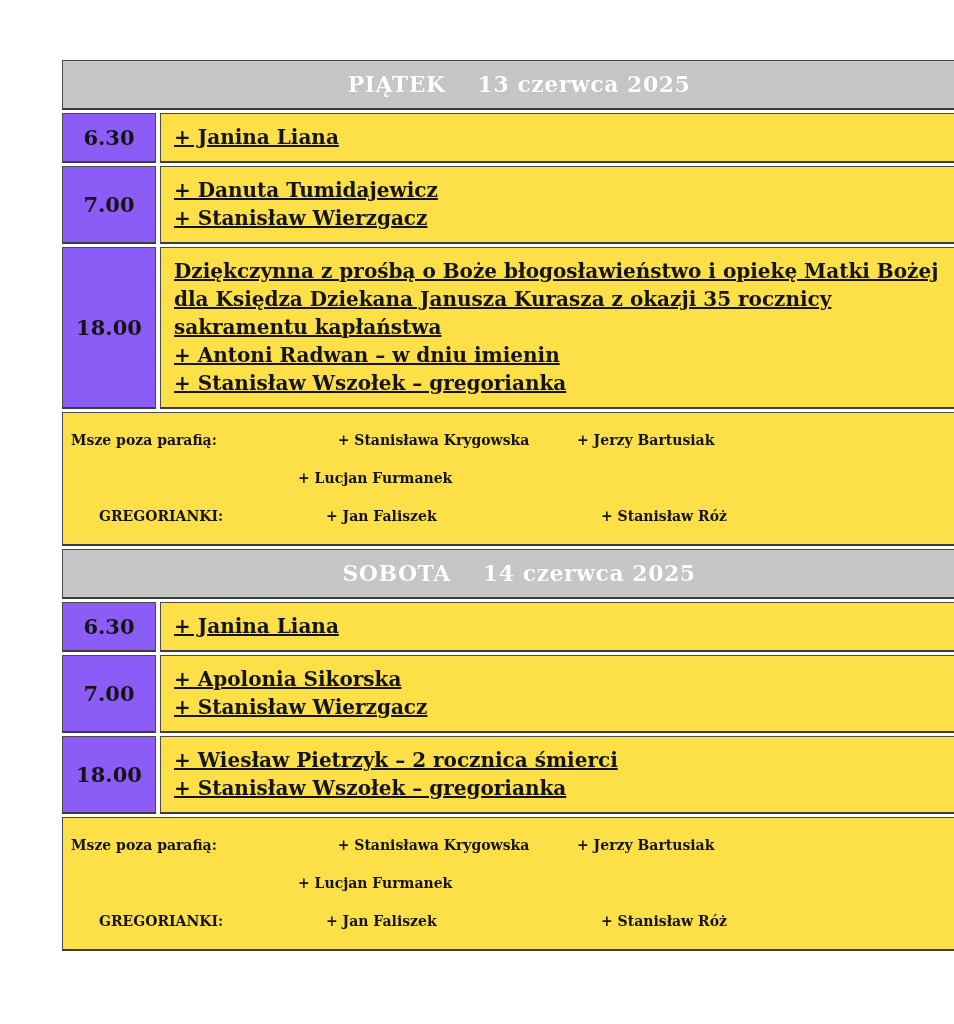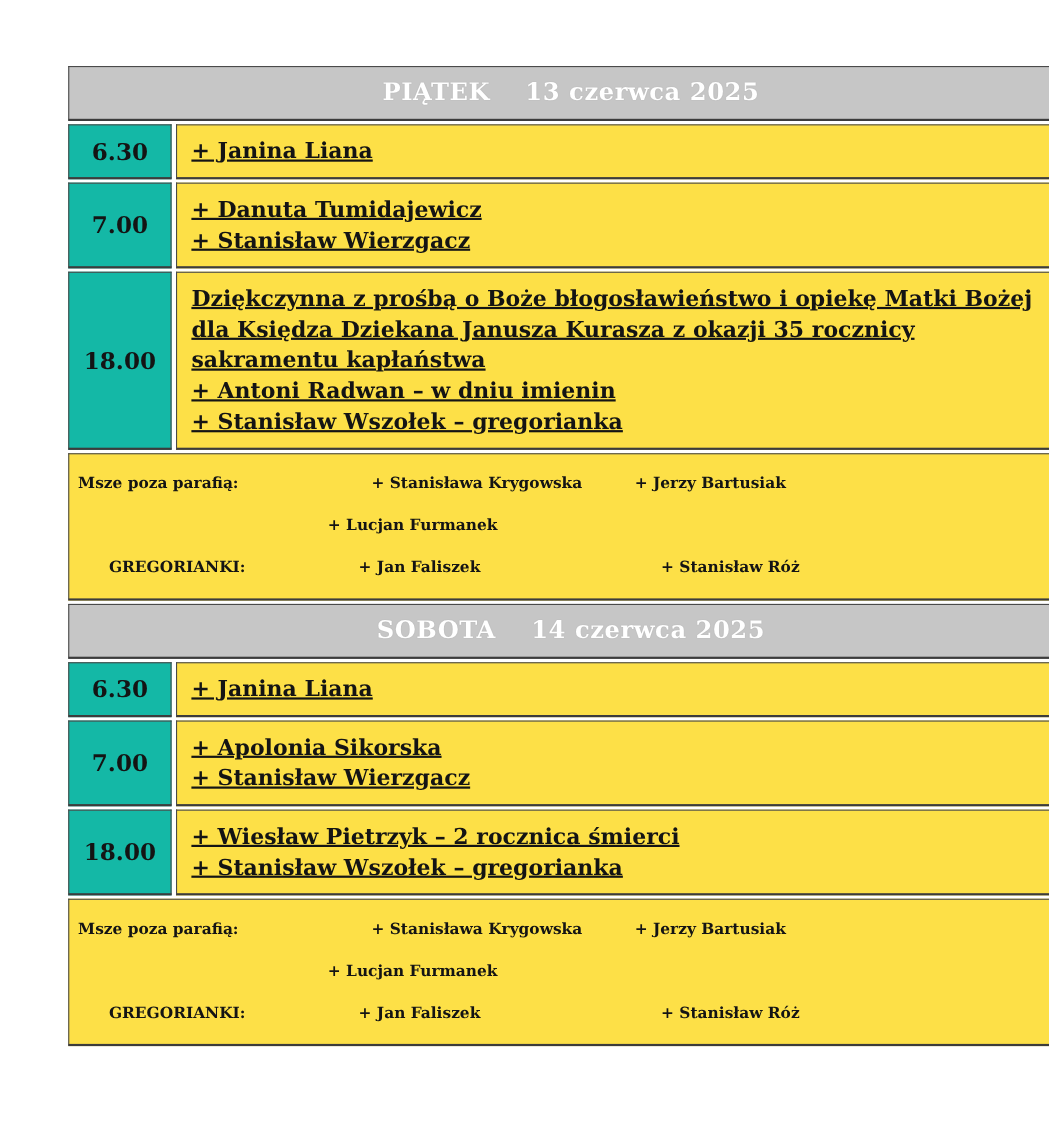--- a/index.html
+++ b/index.html
@@ -34,21 +34,21 @@
   .day-header .date { margin-left: 32px; }
   .sched-row {
     display: flex;
     gap: 4px;
     margin-bottom: 3px;
   }
   .sched-row .box { margin-bottom: 0; }
   .time-cell {
     width: 94px;
     flex: none;
-    background: #14b8a6;
+    background: #8b5cf6;
     display: flex;
     align-items: center;
     justify-content: center;
     font-size: 21px;
   }
   .intentions-cell {
     flex: 1;
     background: #fde047;
     padding: 9px 14px 10px 13px;
     text-decoration: underline;

